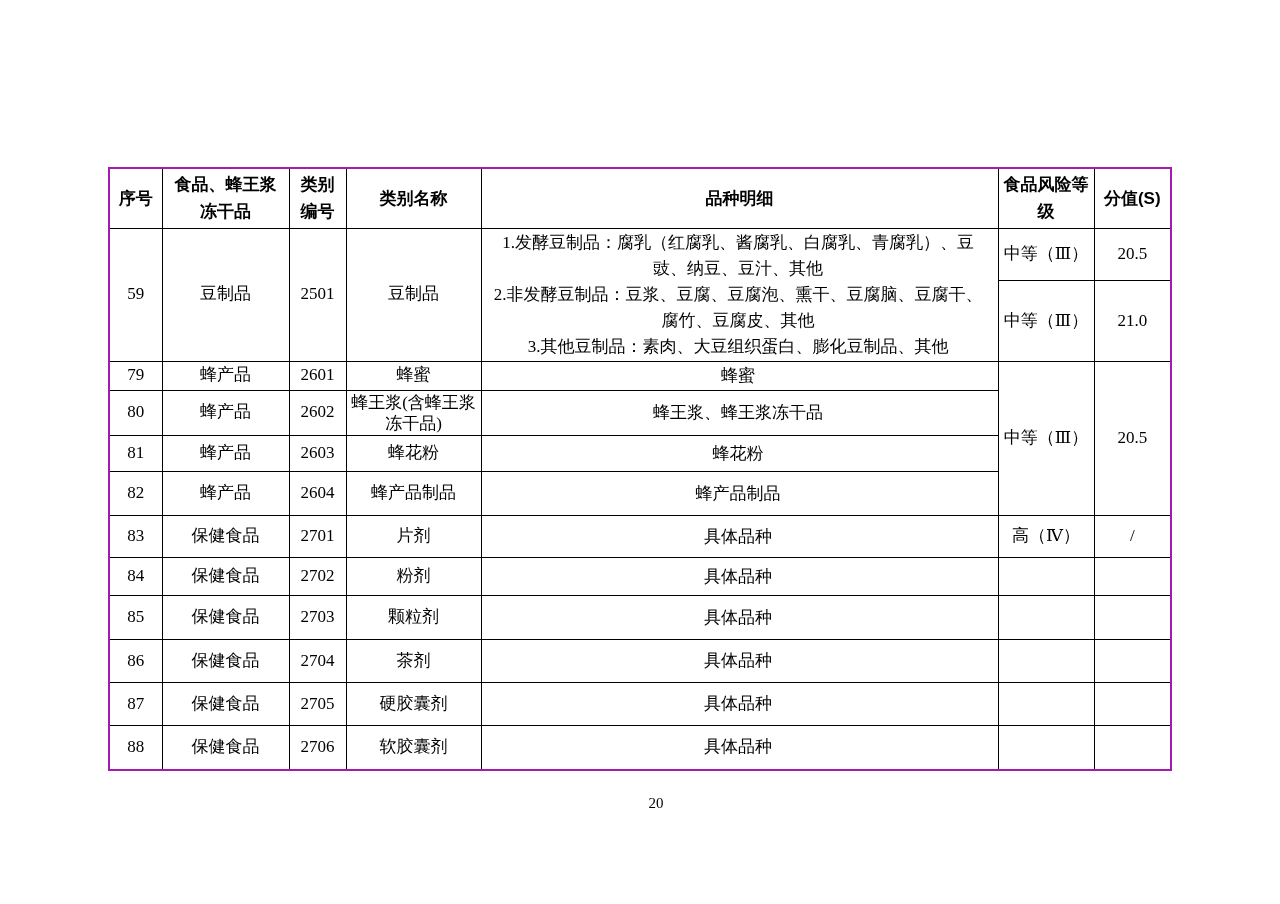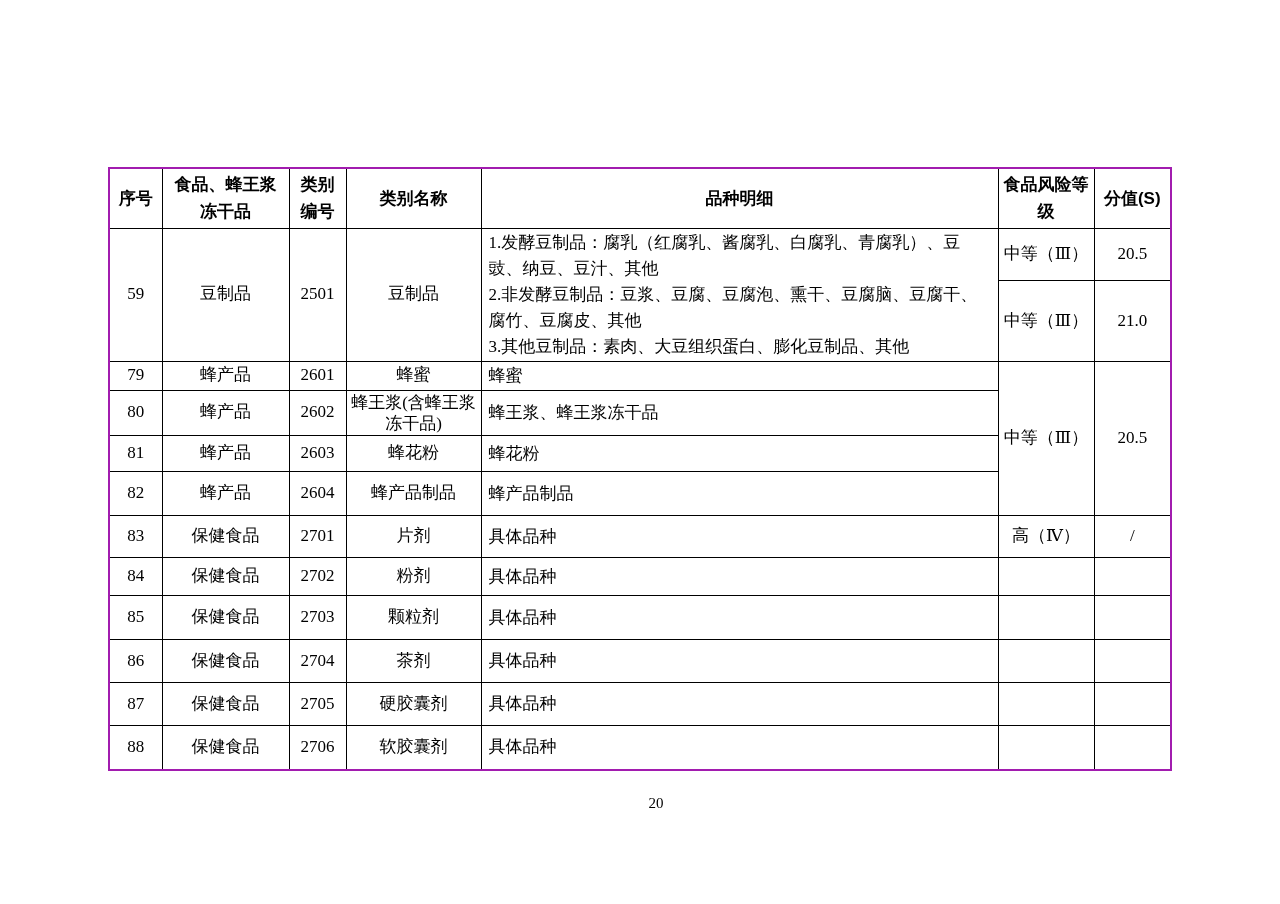--- a/index.html
+++ b/index.html
@@ -39,21 +39,21 @@
     font-weight: bold;
     text-align: center;
     line-height: 1.6;
     font-size: 17px;
   }
   .doc-table td.c {
     text-align: center;
     line-height: 1.45;
   }
   .doc-table td.detail {
-    text-align: left;
+    text-align: center;
     padding-left: 7px;
     padding-right: 10px;
     line-height: 26px;
     white-space: pre-wrap;
     word-break: break-all;
   }
   .page-number {
     position: absolute;
     top: 795px;
     left: 16px;

